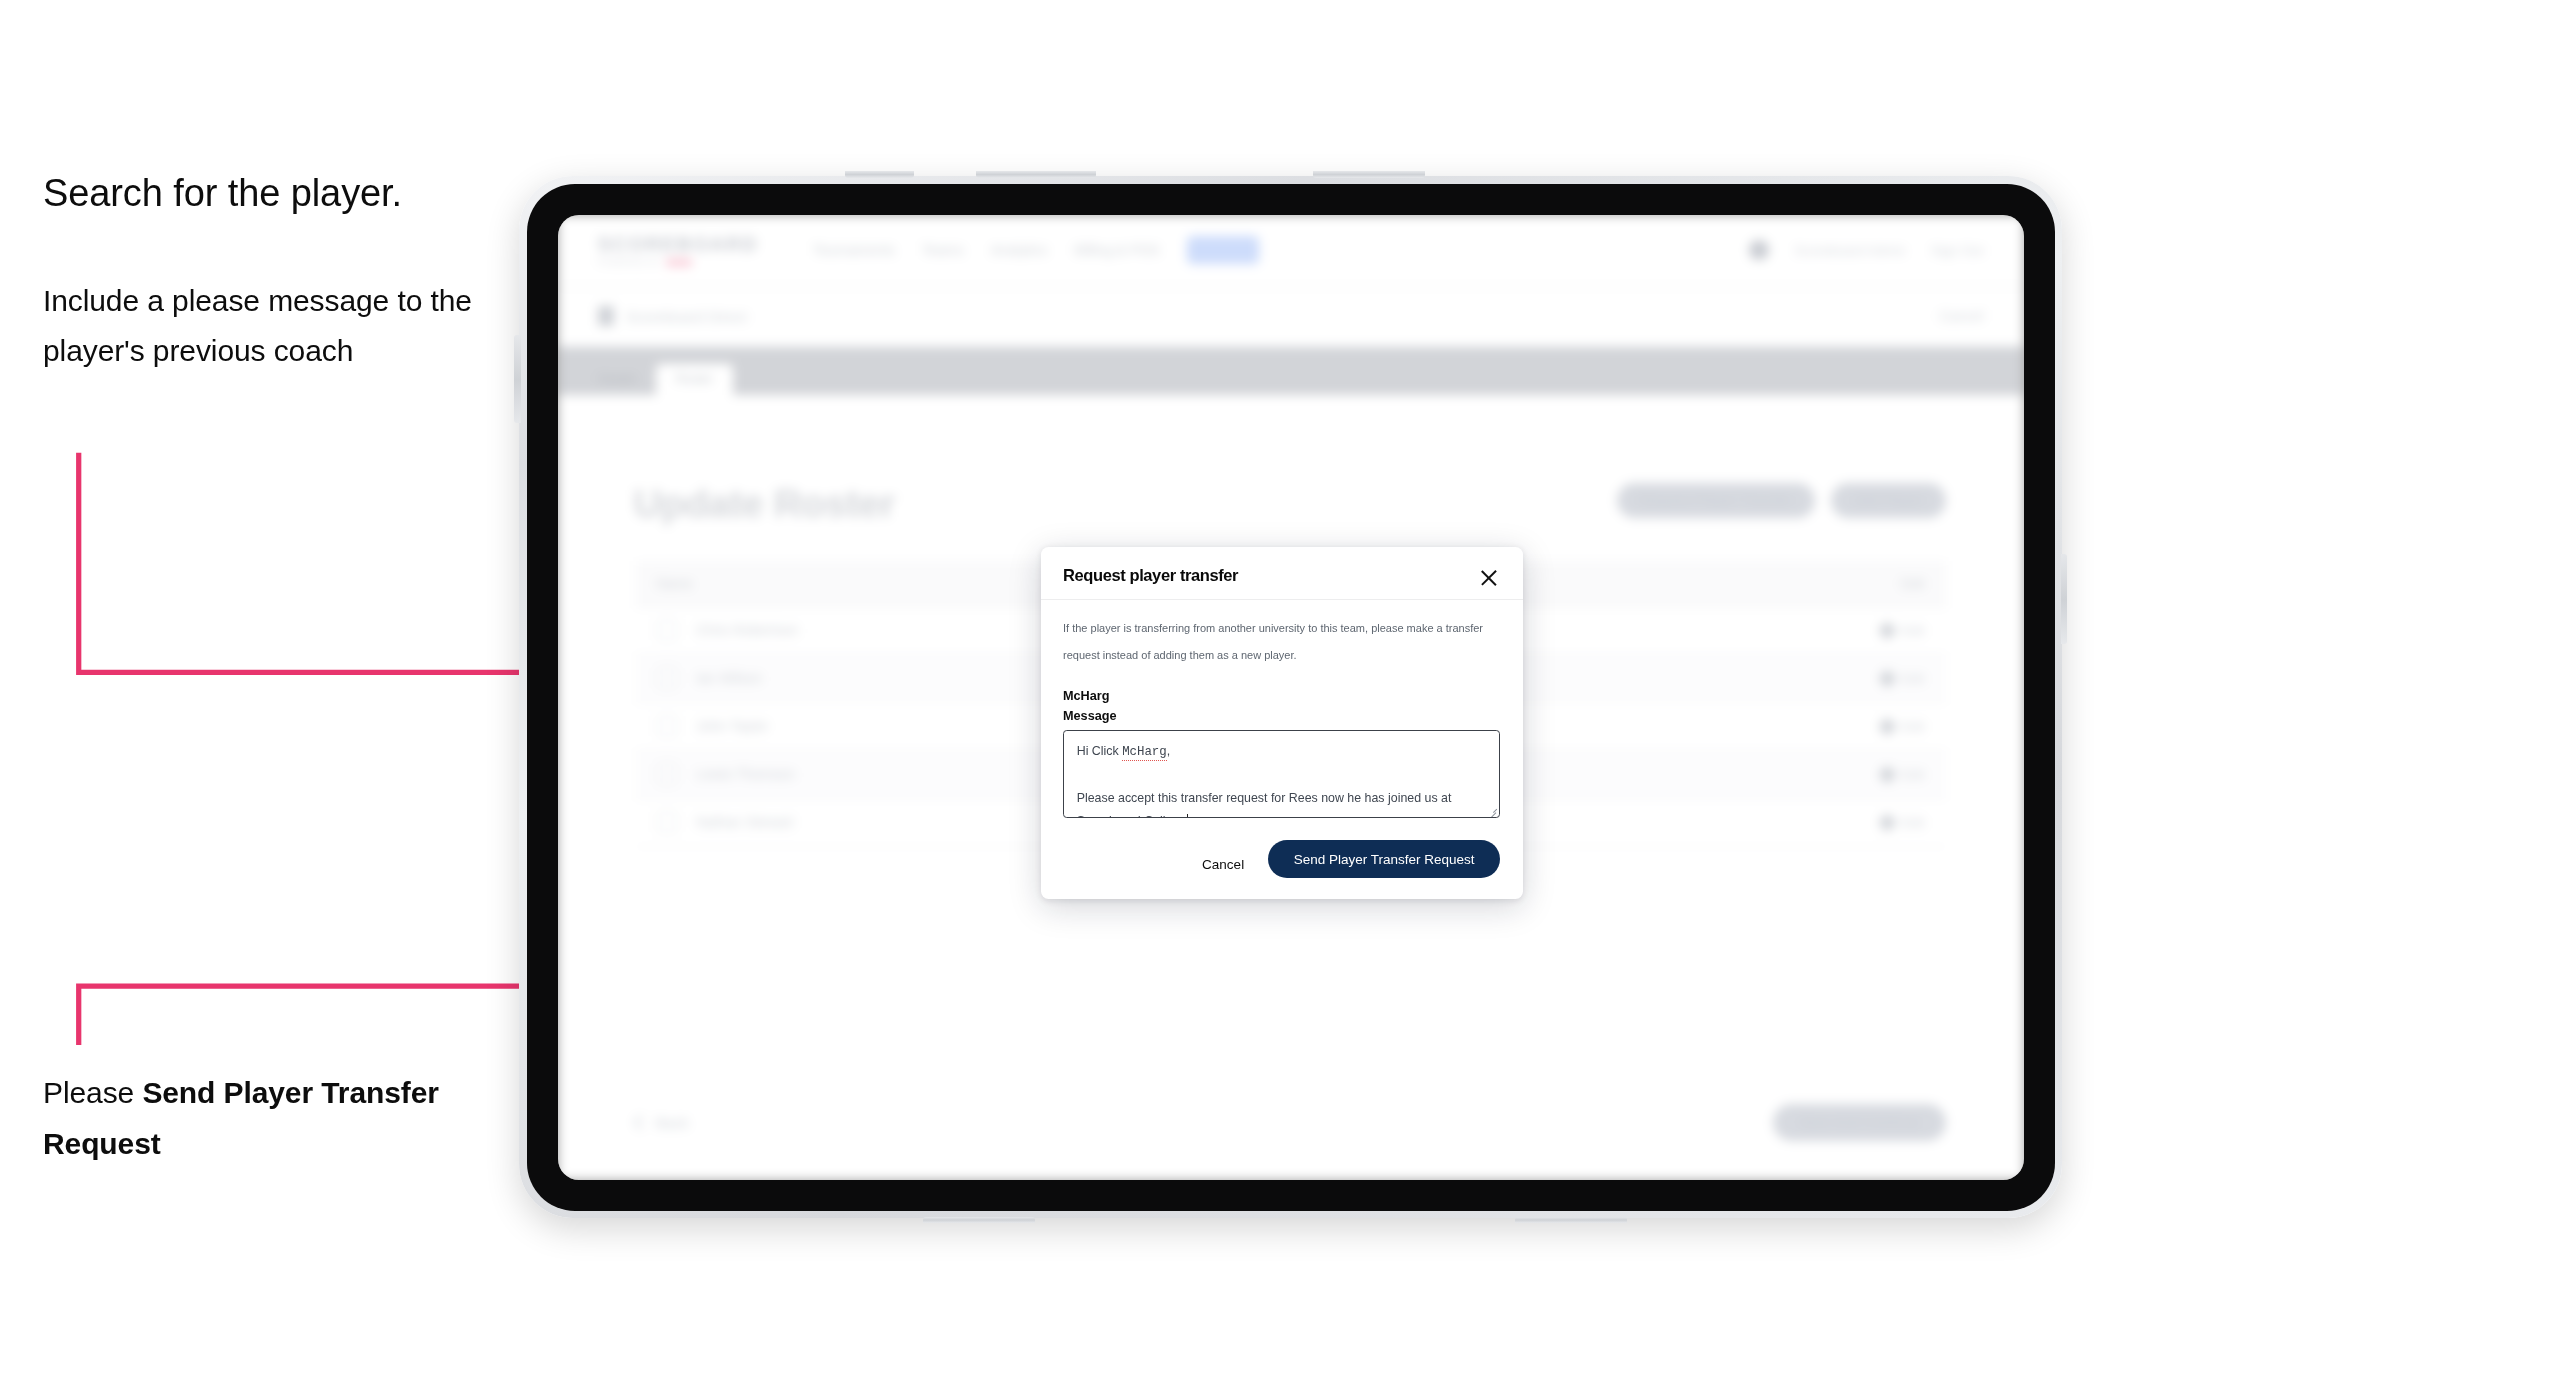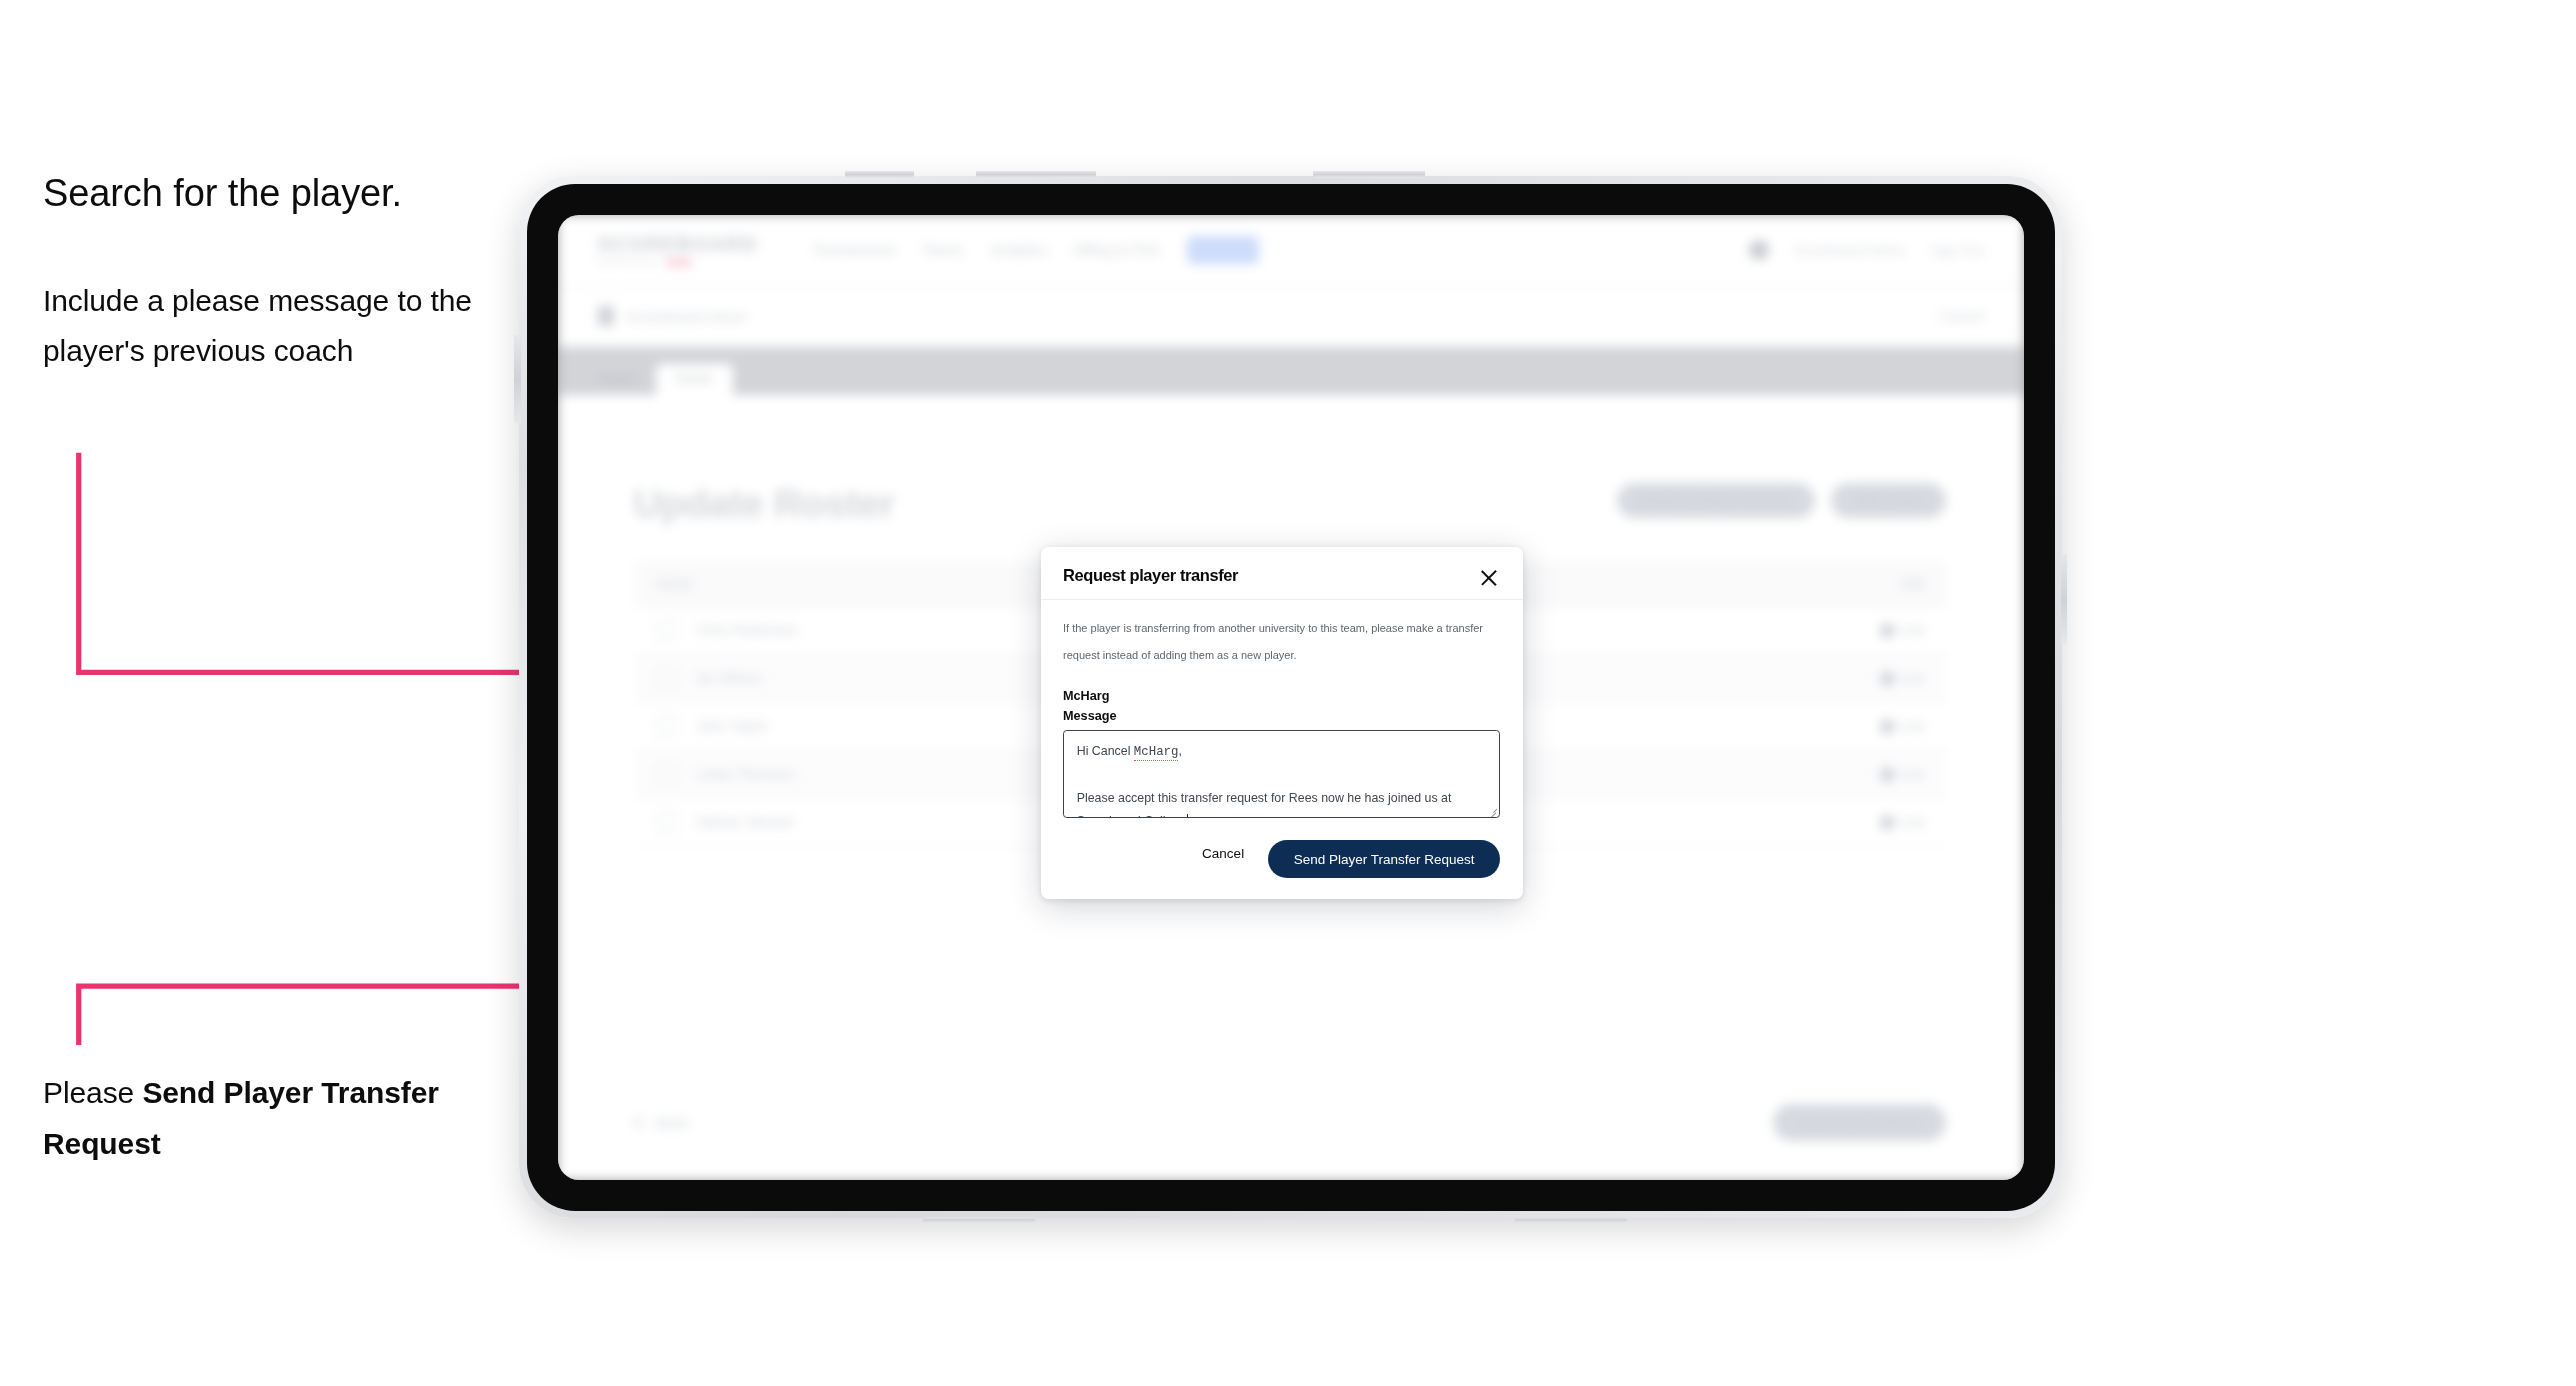--- a/index.html
+++ b/index.html
@@ -405,21 +405,21 @@
     background: #8b9099;
     height: 1px;
     transform: rotate(-45deg);
     transform-origin: right center;
   }
   .resize-grip .g1 { width: 8.2px; bottom: 1.5px; }
   .resize-grip .g2 { width: 4.5px;  bottom: 4.5px; }
 
   .modal-actions {
     display: flex;
-    align-items: flex-start;
+    align-items: flex-end;
     justify-content: flex-end;
     gap: 16.5px;
     padding: 16.5px 22.5px 21px 22.5px;
   }
   .btn-cancel {
     background: none;
     border: none;
     font-size: 13.5px;
     color: #0d0d0d;
     cursor: pointer;
@@ -583,21 +583,21 @@
           <div class="modal-close"></div>
         </div>
 
         <div class="modal-body">
           <div class="modal-desc">If the player is transferring from another university to this team, please make a transfer request instead of adding them as a new player.</div>
 
           <div class="field-label">McHarg</div>
 
           <div class="field-label">Message</div>
           <div class="message-box">
-            <div class="msg-line-1"><span>Hi Cancel </span><span class="msg-underline">McHarg</span><span>,</span></div>
+            <div class="msg-line-1"><span>Hi Click </span><span class="msg-underline">McHarg</span><span>,</span></div>
             <div style="height:23px"></div>
             <span>Please accept this transfer request for Rees now he has joined us at Scoreboard College</span><span class="caret"></span>
             <span class="resize-grip">
               <span class="g1"></span>
                 <span class="g2"></span>
             </span>
           </div>
         </div>
 
         <div class="modal-actions">

